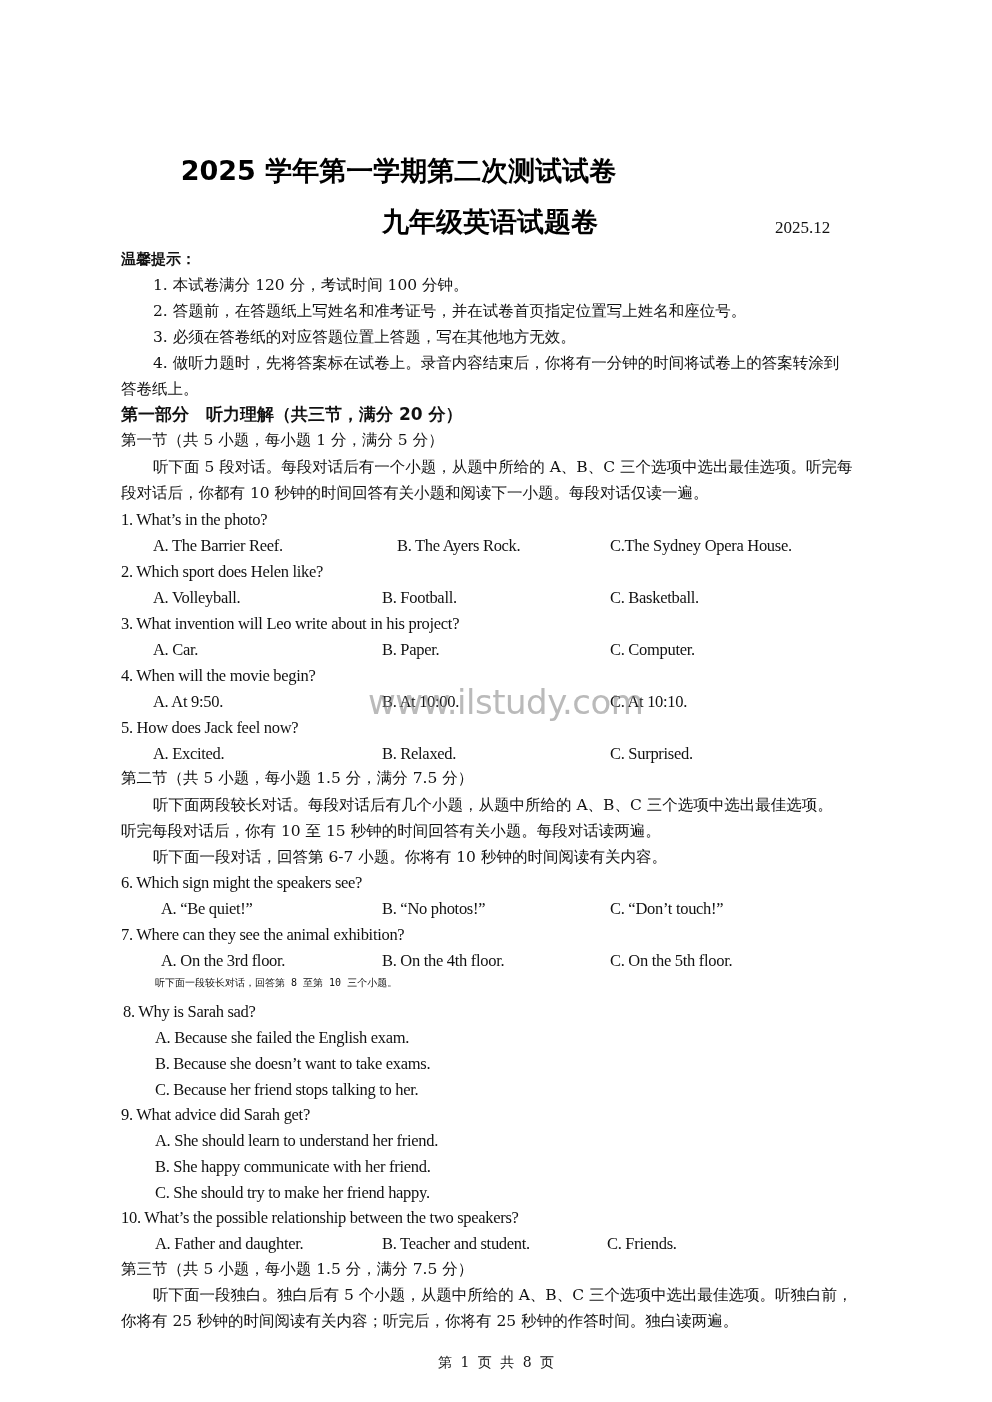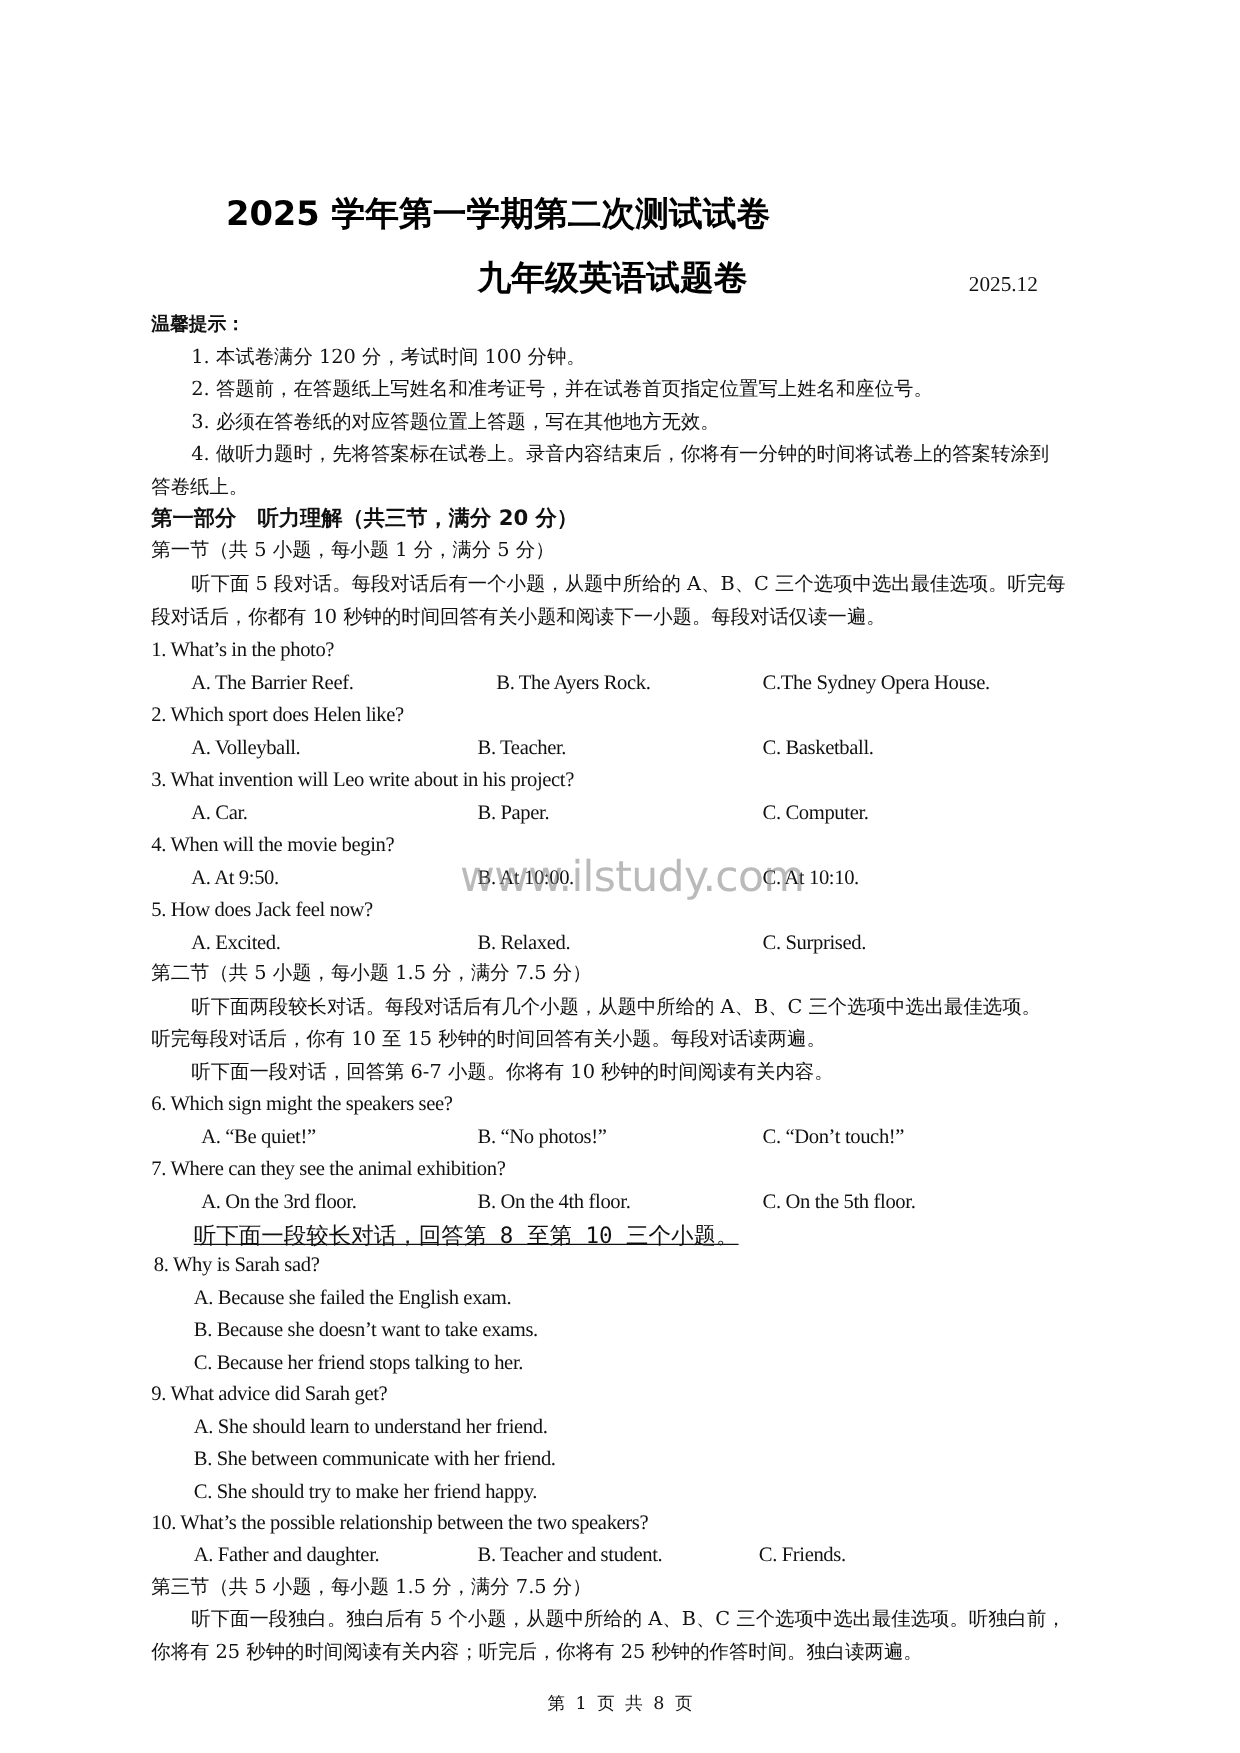--- a/index.html
+++ b/index.html
@@ -13,21 +13,21 @@
     font-weight: bold; font-size: 27px; letter-spacing: 0px; color: #000;
   }
   .t1 { top: 153px; }
   .t2 { top: 204px; left: 382px; width: auto; text-align: left; }
   .date { left: 775px; top: 218px; font-size: 17px; }
   .cn { font-family: "DejaVu Serif", serif; font-size: 15.5px; }
   .cn-bold { font-family: "DejaVu Sans", sans-serif; font-weight: bold; font-size: 15px; }
   .sec-head { font-family: "DejaVu Sans", sans-serif; font-weight: bold; font-size: 17px; }
   .q { font-size: 16.5px; letter-spacing: -0.3px; }
   .opt { font-size: 16.5px; letter-spacing: -0.3px; }
-  .mono-cn { font-family: "DejaVu Sans Mono", monospace; font-size: 18px; text-decoration: underline; }
+  .mono-cn { font-family: "DejaVu Sans Mono", monospace; font-size: 10px; }
   .watermark {
     left: 368px; top: 682px; font-family: "DejaVu Sans", sans-serif;
     font-size: 34px; color: rgba(130,130,130,0.55); letter-spacing: -0.5px;
   }
   .footer { left: 0; width: 992px; text-align: center; top: 1354px; font-size: 14px;
     font-family: "DejaVu Serif", serif; word-spacing: 4px; }
 </style>
 </head>
 <body>
 
@@ -47,21 +47,21 @@
 <div class="abs cn" style="left:153px; top:457px;">听下面 5 段对话。每段对话后有一个小题，从题中所给的 A、B、C 三个选项中选出最佳选项。听完每</div>
 <div class="abs cn" style="left:121px; top:483px;">段对话后，你都有 10 秒钟的时间回答有关小题和阅读下一小题。每段对话仅读一遍。</div>
 
 <div class="abs q" style="left:121px; top:510px;">1. What’s in the photo?</div>
 <div class="abs opt" style="left:153px; top:536px;">A.  The Barrier Reef.</div>
 <div class="abs opt" style="left:382px; top:536px;margin-left:15px;">B. The Ayers Rock.</div>
 <div class="abs opt" style="left:610px; top:536px;">C.The Sydney Opera House.</div>
 
 <div class="abs q" style="left:121px; top:562px;">2. Which sport does Helen like?</div>
 <div class="abs opt" style="left:153px; top:588px;">A. Volleyball.</div>
-<div class="abs opt" style="left:382px; top:588px;">B. Teacher.</div>
+<div class="abs opt" style="left:382px; top:588px;">B. Football.</div>
 <div class="abs opt" style="left:610px; top:588px;">C. Basketball.</div>
 
 <div class="abs q" style="left:121px; top:614px;">3. What invention will Leo write about in his project?</div>
 <div class="abs opt" style="left:153px; top:640px;">A. Car.</div>
 <div class="abs opt" style="left:382px; top:640px;">B. Paper.</div>
 <div class="abs opt" style="left:610px; top:640px;">C. Computer.</div>
 
 <div class="abs q" style="left:121px; top:666px;">4. When will the movie begin?</div>
 <div class="abs opt" style="left:153px; top:692px;">A. At 9:50.</div>
 <div class="abs opt" style="left:382px; top:692px;">B. At 10:00.</div>
@@ -88,21 +88,21 @@
 <div class="abs opt" style="left:610px; top:951px;">C. On the 5th floor.</div>
 <div class="abs mono-cn" style="left:155px; top:976px;">听下面一段较长对话，回答第 8 至第 10 三个小题。</div>
 
 <div class="abs q" style="left:123px; top:1002px;">8. Why is Sarah sad?</div>
 <div class="abs opt" style="left:155px; top:1028px;">A. Because she failed the English exam.</div>
 <div class="abs opt" style="left:155px; top:1054px;">B. Because she doesn’t want to take exams.</div>
 <div class="abs opt" style="left:155px; top:1080px;">C. Because her friend stops talking to her.</div>
 
 <div class="abs q" style="left:121px; top:1105px;">9. What advice did Sarah get?</div>
 <div class="abs opt" style="left:155px; top:1131px;">A. She should learn to understand her friend.</div>
-<div class="abs opt" style="left:155px; top:1157px;">B. She between communicate with her friend.</div>
+<div class="abs opt" style="left:155px; top:1157px;">B. She happy communicate with her friend.</div>
 <div class="abs opt" style="left:155px; top:1183px;">C. She should try to make her friend happy.</div>
 
 <div class="abs q" style="left:121px; top:1208px;">10. What’s the possible relationship between the two speakers?</div>
 <div class="abs opt" style="left:155px; top:1234px;">A. Father and daughter.</div>
 <div class="abs opt" style="left:382px; top:1234px;">B. Teacher and student.</div>
 <div class="abs opt" style="left:607px; top:1234px;">C. Friends.</div>
 
 <div class="abs cn" style="left:121px; top:1259px;">第三节（共 5 小题，每小题 1.5 分，满分 7.5 分）</div>
 <div class="abs cn" style="left:153px; top:1285px;">听下面一段独白。独白后有 5 个小题，从题中所给的 A、B、C 三个选项中选出最佳选项。听独白前，</div>
 <div class="abs cn" style="left:121px; top:1311px;">你将有 25 秒钟的时间阅读有关内容；听完后，你将有 25 秒钟的作答时间。独白读两遍。</div>

